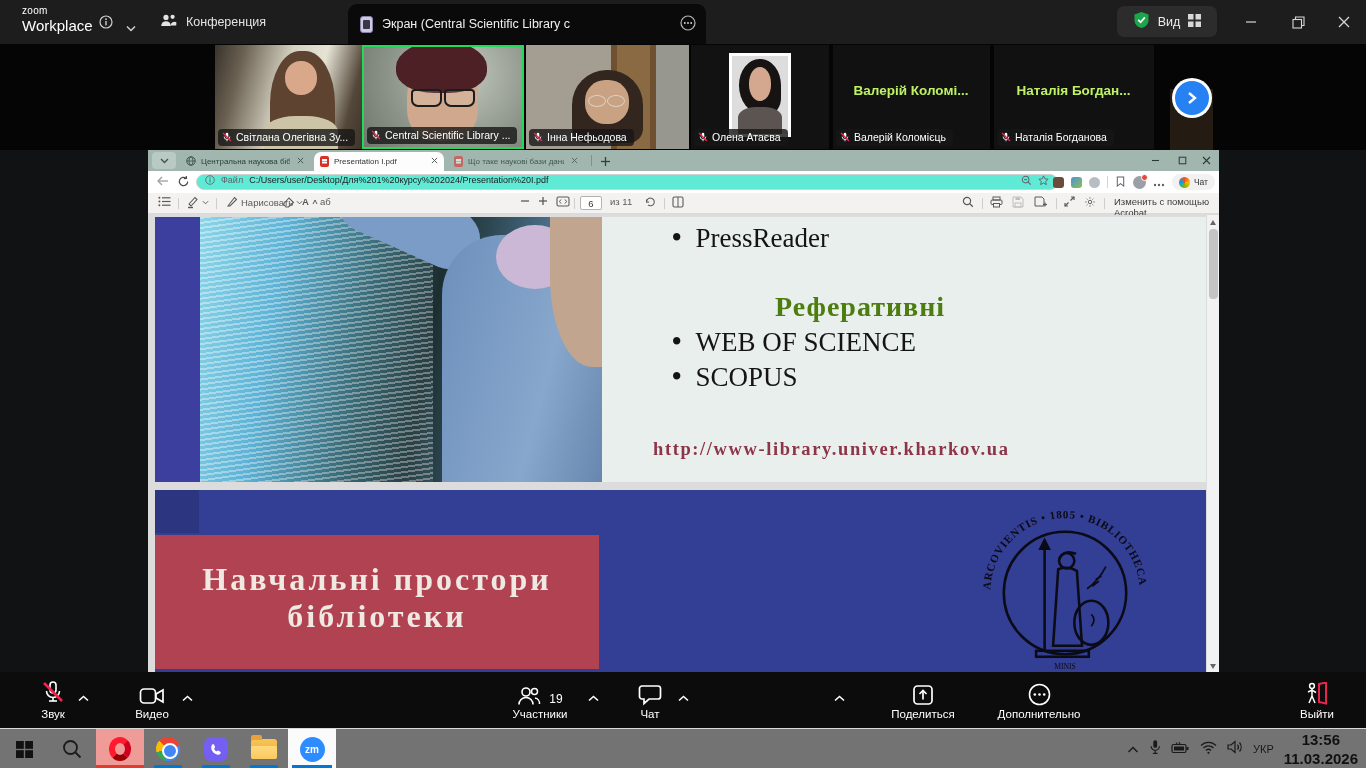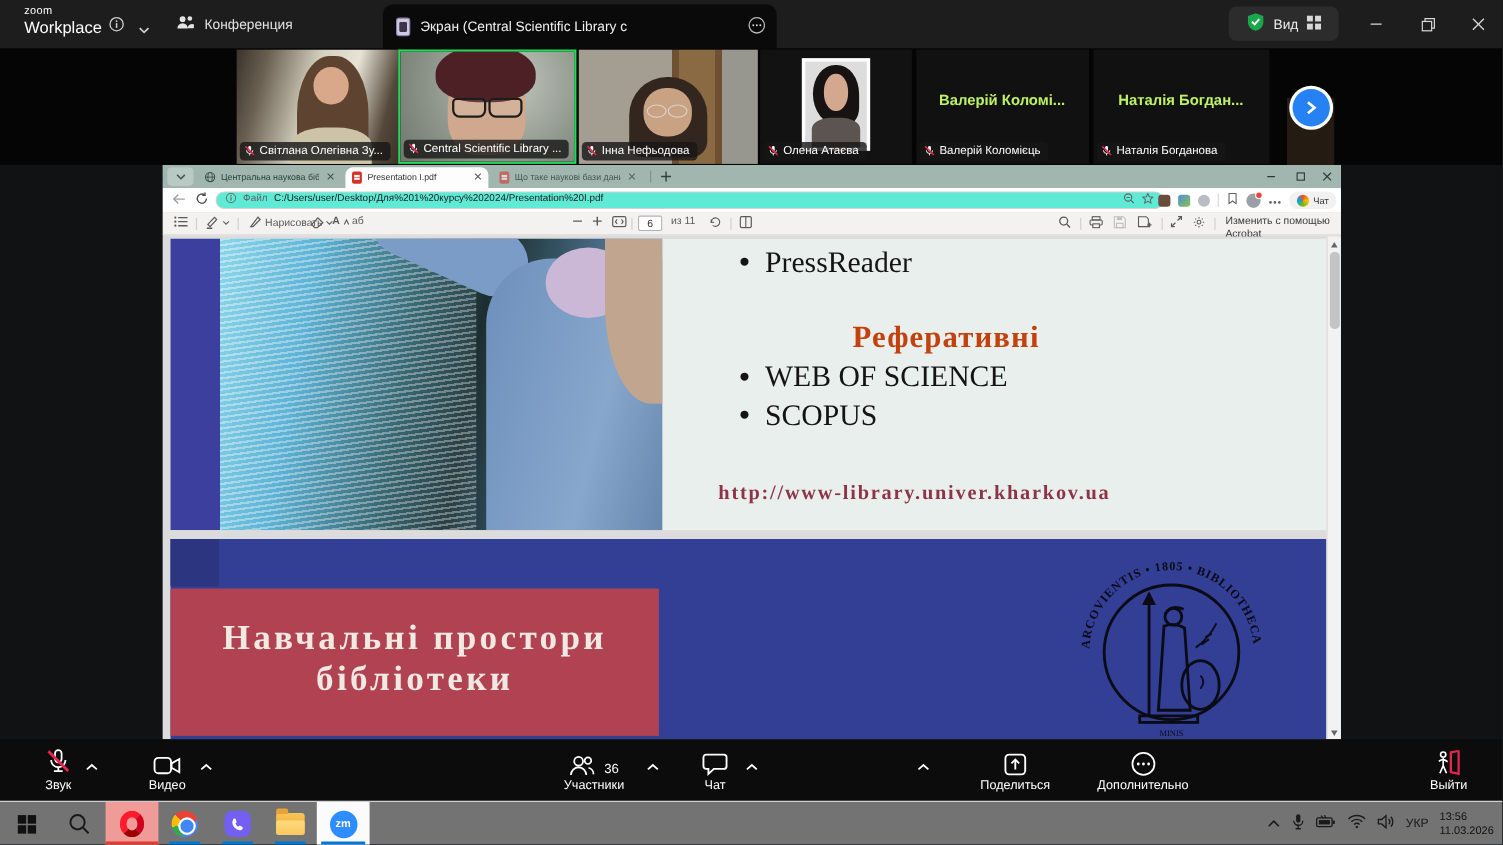--- a/index.html
+++ b/index.html
@@ -86,21 +86,21 @@
   .p1bar{position:absolute;left:0;top:0;width:45px;height:100%;background:#3c3f9d;}
   .photo{position:absolute;left:45px;top:0;width:402px;height:100%;background:linear-gradient(100deg,#8fd8ea 0%,#5ab0d4 20%,#2f5c66 42%,#1d2e30 56%,#32505e 68%,#5a7ea4 84%,#7a9cc4 100%);overflow:hidden;}
   .scan{position:absolute;left:0;top:0;width:58%;height:100%;background:repeating-linear-gradient(172deg,rgba(255,255,255,.38) 0 2px,rgba(120,200,230,.12) 2px 5px);}
   .jacket{position:absolute;right:-30px;top:18px;width:190px;height:260px;background:linear-gradient(105deg,#6d8fbb,#87a7cc 55%,#5c7aa2);border-radius:60px 30px 0 0;}
   .arm{position:absolute;right:118px;top:-26px;width:150px;height:60px;background:#7b9cc6;transform:rotate(24deg);border-radius:30px;}
   .hood{position:absolute;right:28px;top:8px;width:78px;height:64px;background:#cbb8d6;border-radius:50%;}
   .hair2{position:absolute;right:-18px;top:0;width:70px;height:150px;background:#c2a58e;border-radius:0 0 0 60%;}
   .serif{font-family:"Liberation Serif","DejaVu Serif",serif;}
   .sbullet{position:absolute;color:#141414;font-size:27px;white-space:nowrap;}
   .sbullet .dot{display:inline-block;transform:scale(1.15);margin-right:14px;}
-  .sheading{position:absolute;color:#c2410c;font-size:28px;font-weight:bold;letter-spacing:1px;white-space:nowrap;}
+  .sheading{position:absolute;color:#4d7c0f;font-size:28px;font-weight:bold;letter-spacing:1px;white-space:nowrap;}
   .surl{position:absolute;color:#8e3448;font-size:18.5px;font-weight:bold;letter-spacing:1.6px;white-space:nowrap;}
   .gap{position:absolute;left:0;top:267px;width:1058px;height:8px;background:#dcdcdc;}
   .page2{position:absolute;left:7px;top:275px;width:1051px;height:182px;background:#333e95;}
   .p2sq{position:absolute;left:0;top:0;width:44px;height:43px;background:#2b3580;}
   .redbox{position:absolute;left:0;top:45px;width:444px;height:134px;background:#b04252;}
   .redbox .l1,.redbox .l2{display:block;text-align:center;color:#efe9e2;font-weight:bold;letter-spacing:3px;font-size:32px;line-height:1.15;}
   .redbox .l1{margin-top:26px;}
   .sealwrap{position:absolute;left:825px;top:18px;width:170px;height:170px;}
   .pscroll{position:absolute;right:0;top:65px;width:13px;height:457px;background:#f2f2f2;border-left:1px solid #ddd;}
   .pthumb{position:absolute;left:2px;top:14px;width:9px;height:70px;background:#c4c4c4;border-radius:4px;}
@@ -120,21 +120,21 @@
   .uline{position:absolute;bottom:0;height:3px;background:#0078d4;}
   .opera-o{width:22px;height:24px;border:6px solid;border-color:#ff1b2d #d1001f #9c0000 #ff1b2d;border-radius:50%;}
   .chrome{width:24px;height:24px;border-radius:50%;background:conic-gradient(from -45deg,#ea4335 0 120deg,#4285f4 120deg 240deg,#34a853 240deg 300deg,#fbbc05 300deg 360deg);position:relative;}
   .chrome::after{content:"";position:absolute;left:6px;top:6px;width:12px;height:12px;border-radius:50%;background:#4285f4;border:2.5px solid #fff;}
   .viber{width:24px;height:24px;border-radius:7px;background:#7360f2;display:flex;align-items:center;justify-content:center;}
   .folder{width:26px;height:20px;background:linear-gradient(#f8c555,#f0a93c);border-radius:3px;position:relative;}
   .folder::before{content:"";position:absolute;left:0;top:-4px;width:11px;height:5px;background:#e8a23a;border-radius:2px 2px 0 0;}
   .folder::after{content:"";position:absolute;left:0;top:7px;width:26px;height:13px;background:linear-gradient(#ffd97e,#fbc95e);border-radius:2px;}
   .zmic{width:25px;height:25px;border-radius:50%;background:#2d8cff;color:#fff;font-size:10px;font-weight:bold;display:flex;align-items:center;justify-content:center;}
   .tray{position:absolute;right:0;top:0;height:40px;display:flex;align-items:center;gap:10px;padding-right:8px;color:#1a1a1a;}
-  .clock{text-align:left;font-size:10px;line-height:1.3;color:#111;}
+  .clock{text-align:center;font-size:15px;line-height:1.3;color:#111;font-weight:bold;}
   .lang{font-size:11px;}
 </style>
 </head>
 <body>
 
 <div class="screen">
 
   <div class="topbar">
     <div class="zlogo">
       <span class="l1">zoom</span>
@@ -662,21 +662,21 @@
     </span>
 
     <div class="bitem" style="left:505px;width:70px;">
       <span class="ic" style="gap:4px;">
         <svg width="24" height="20" viewBox="0 0 24 20">
             <circle cx="9" cy="6" r="4" fill="none" stroke="#fff" stroke-width="1.6"></circle>
             <path d="M2,18.5 a7,7 0 0 1 14,0" fill="none" stroke="#fff" stroke-width="1.6"></path>
             <circle cx="17.5" cy="5.5" r="3" fill="none" stroke="#fff" stroke-width="1.5"></circle>
             <path d="M18,12 a5.5,5.5 0 0 1 4.5,6" fill="none" stroke="#fff" stroke-width="1.5"></path>
           </svg>
-        <span class="cnt">36</span>
+        <span class="cnt">19</span>
       </span>
       <span class="lbl">Участники</span>
     </div>
     <span class="chevup abs" style="left:588px;">
       <svg width="11" height="7" viewBox="0 0 11 7">
           <polyline points="1,5.5 5.5,1.5 10,5.5" fill="none" stroke="#fff" stroke-width="1.6"></polyline>
         </svg>
     </span>
 
     <div class="bitem" style="left:628px;width:44px;">

